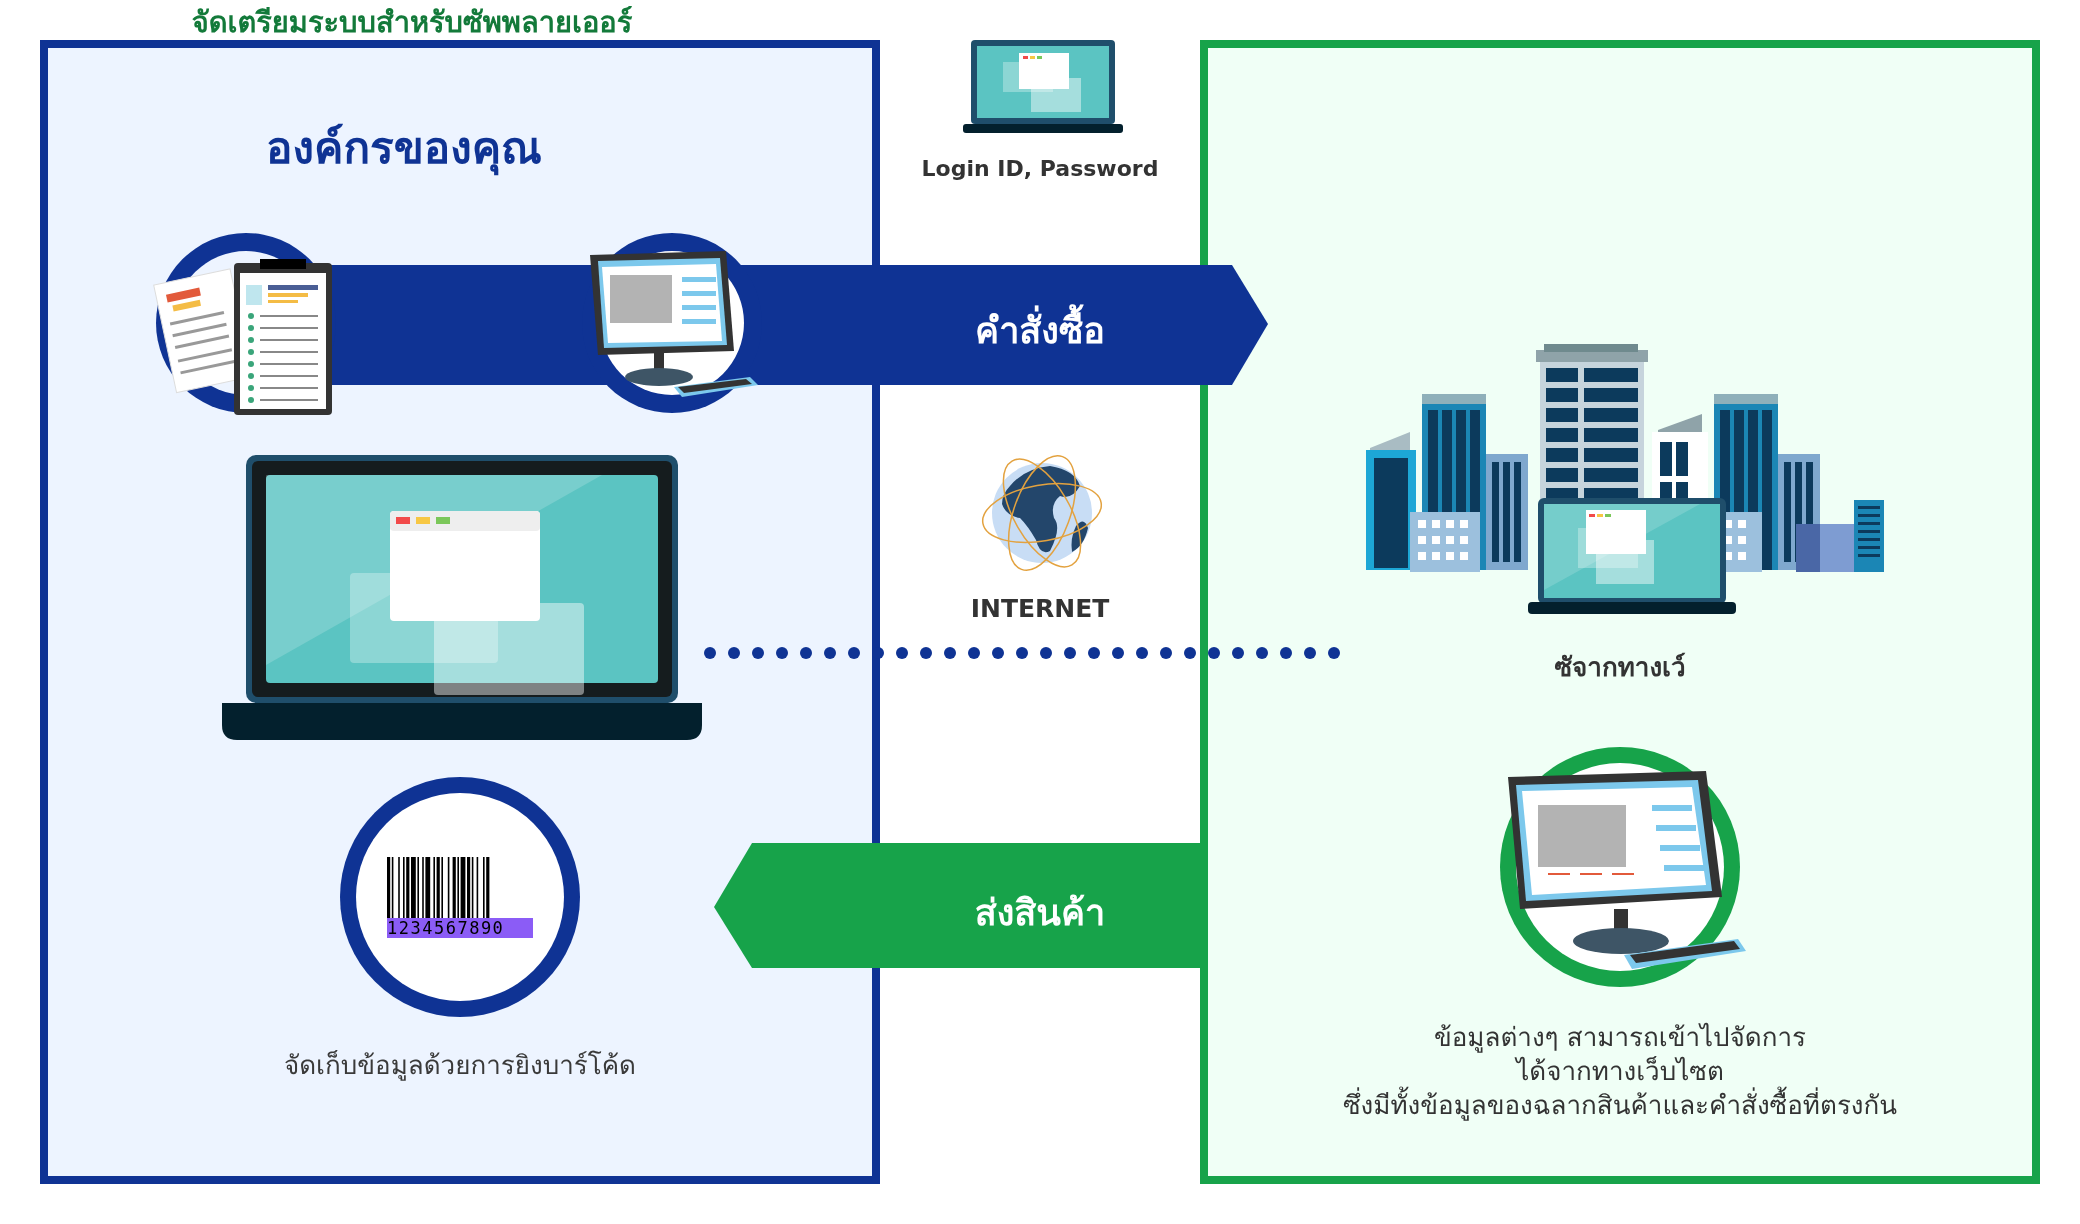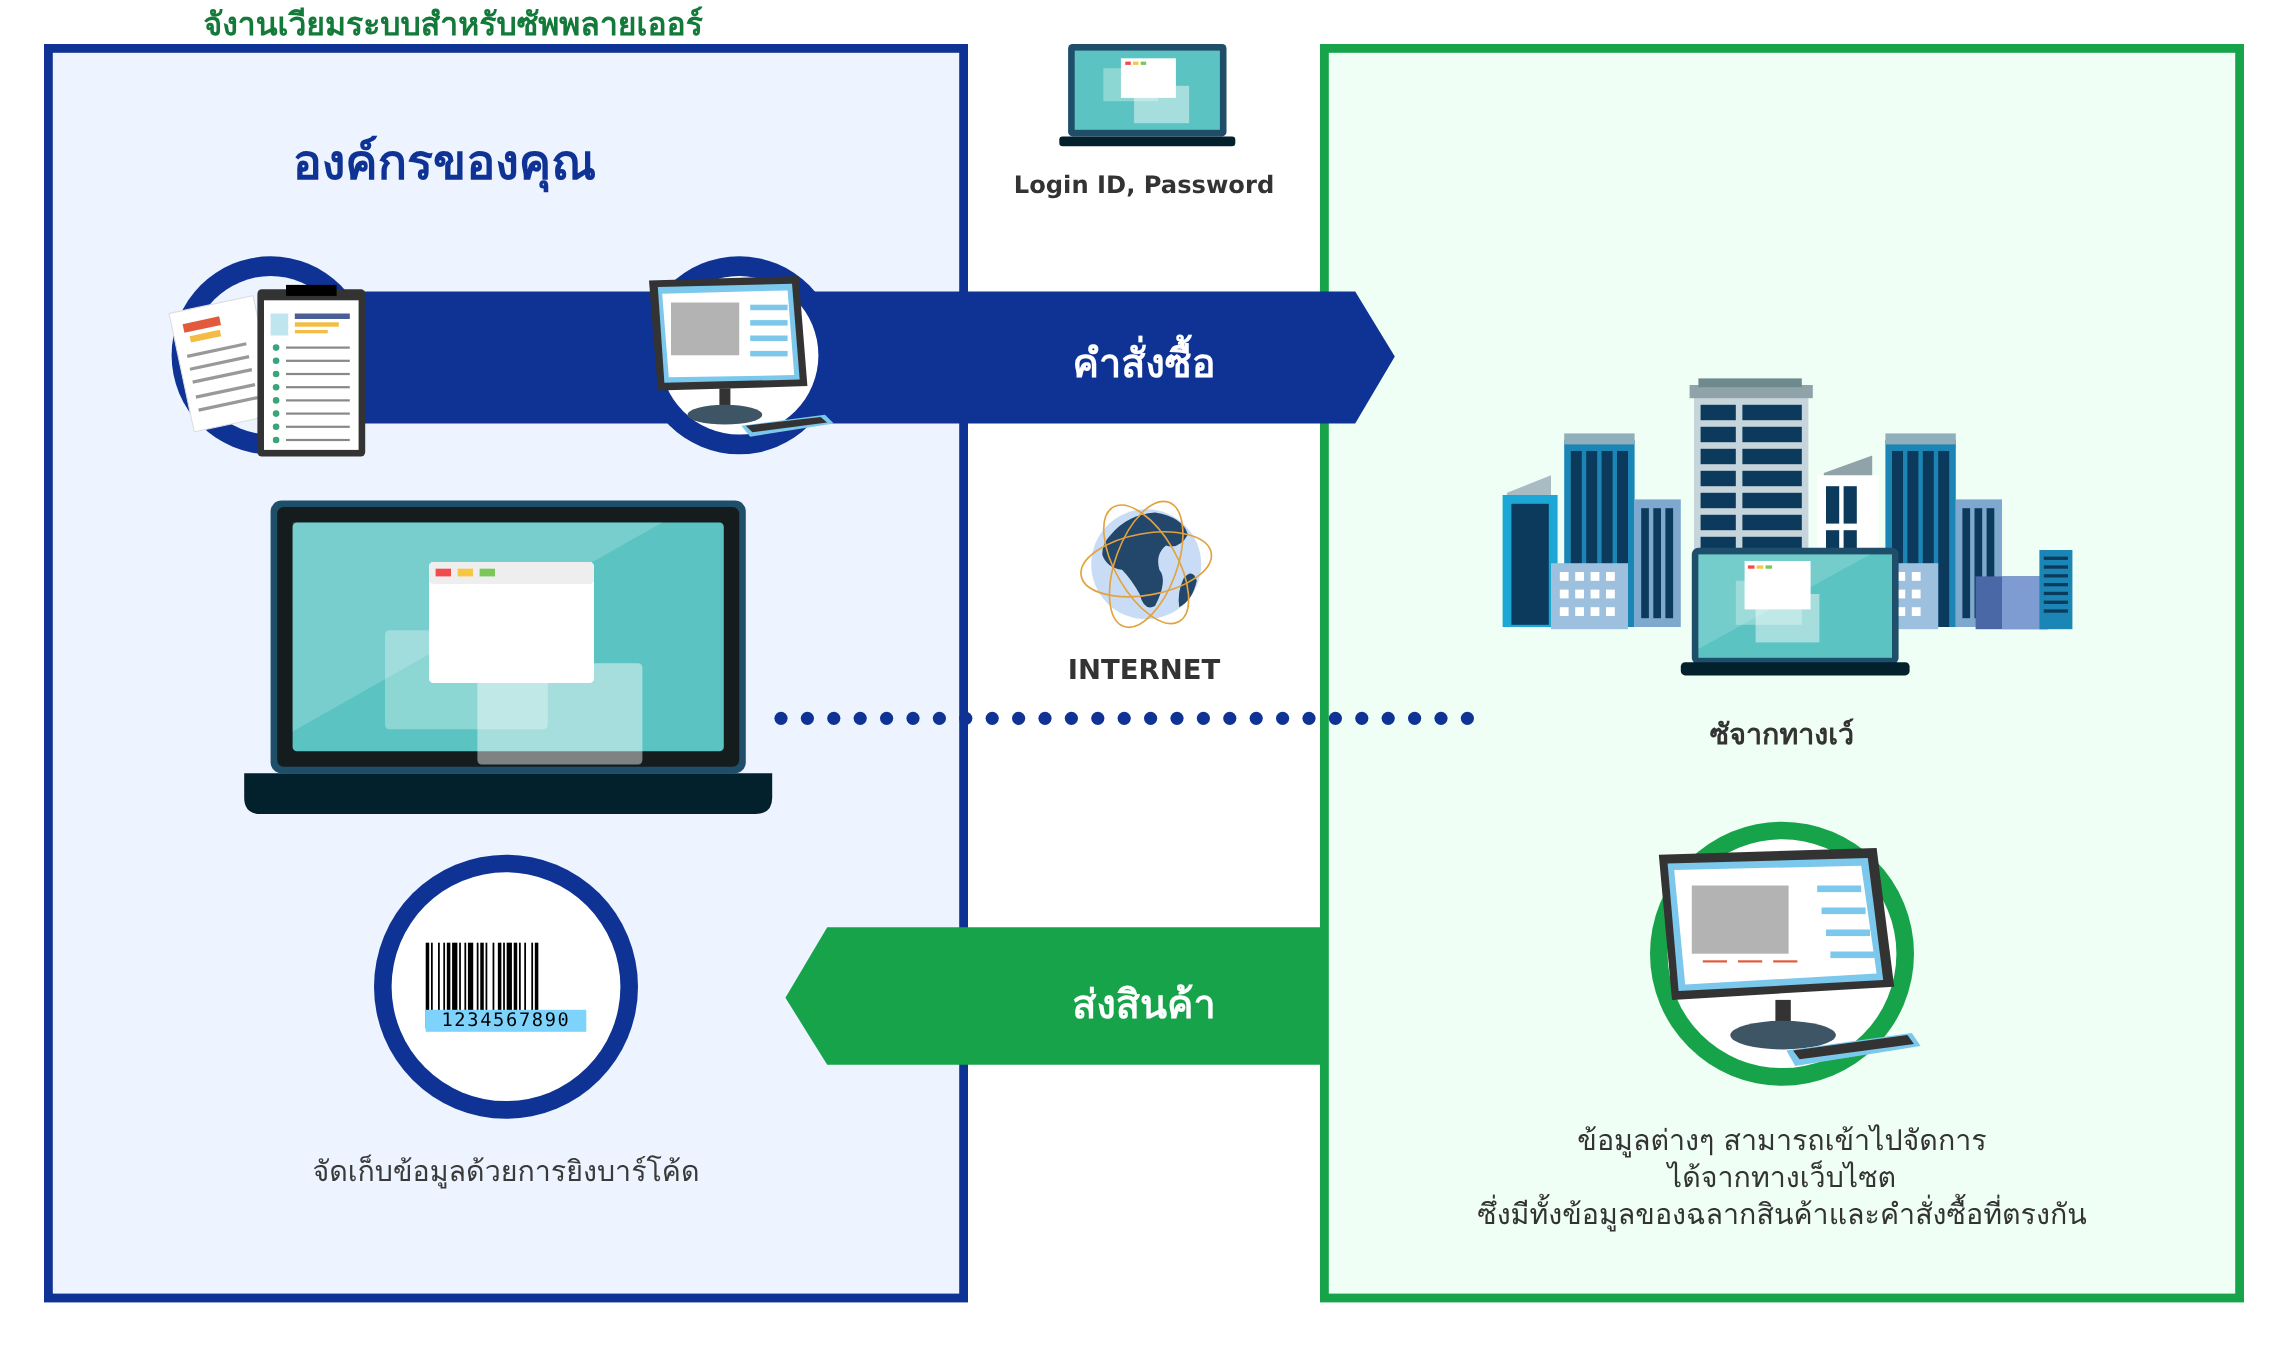--- a/index.html
+++ b/index.html
@@ -137,21 +137,21 @@
       <rect x="112.59999999999995" y="80" width="3.2" height="78"></rect>
       <rect x="117.39999999999995" y="80" width="1.6" height="78"></rect>
       <rect x="120.59999999999994" y="80" width="4.800000000000001" height="78"></rect>
       <rect x="126.99999999999993" y="80" width="3.2" height="78"></rect>
       <rect x="131.79999999999993" y="80" width="1.6" height="78"></rect>
       <rect x="136.5999999999999" y="80" width="1.6" height="78"></rect>
       <rect x="142.99999999999991" y="80" width="1.6" height="78"></rect>
       <rect x="146.1999999999999" y="80" width="3.2" height="78"></rect>
     </g>
 </svg>
-<div class="abs" style="left:387px;top:918px;width:146px;text-align:center;font-family:'DejaVu Sans Mono',monospace;font-size:17px;letter-spacing:1.5px;color:#000;background:#7dd3fc;">1234567890</div>
+<div class="abs" style="left:387px;top:918px;width:146px;font-family:'DejaVu Sans Mono',monospace;font-size:17px;letter-spacing:1.5px;color:#000;background:#8b5cf6;">1234567890</div>
 <div id="barcode-caption" class="caption">จัดเก็บข้อมูลด้วยการยิงบาร์โค้ด</div>
 
 <svg style="left:963px;top:40px;width:160px;height:96px;" viewBox="0 0 160 96">
   <rect x="8" y="0" width="144" height="84" rx="4" fill="#1F4E6B"></rect>
   <rect x="14" y="6" width="132" height="72" fill="#5BC4C2"></rect>
   <rect x="40" y="22" width="50" height="30" fill="#fff" opacity="0.3"></rect>
   <rect x="68" y="38" width="50" height="34" fill="#fff" opacity="0.45"></rect>
   <rect x="56" y="13" width="50" height="36" fill="#fff"></rect>
   <rect x="60" y="16" width="5" height="3" fill="#F24B4B"></rect>
   <rect x="67" y="16" width="5" height="3" fill="#F7C744"></rect>
@@ -194,21 +194,21 @@
     <div class="dot" style="left: 1184px; top: 647px;"></div>
     <div class="dot" style="left: 1208px; top: 647px;"></div>
     <div class="dot" style="left: 1232px; top: 647px;"></div>
     <div class="dot" style="left: 1256px; top: 647px;"></div>
     <div class="dot" style="left: 1280px; top: 647px;"></div>
     <div class="dot" style="left: 1304px; top: 647px;"></div>
     <div class="dot" style="left: 1328px; top: 647px;"></div>
   </div>
 
 <div id="supplier-desc">
-  <div>จังานเวียมระบบสำหรับซัพพลายเออร์</div>
+  <div>จัดเตรียมระบบสำหรับซัพพลายเออร์</div>
   <div>ซัพพลายเออร์สามารถเข้าใช้งานเว็บไซต์ผ่านอินเตอร์เน็ต</div>
   <div>ซัพพลายเออร์สามารถดาวน์โหลดข้อมูลฉลากสินค้า</div>
   <div>และคำสั่งซื้อได้จากทางเว็บไซต์</div>
 </div>
 
 <svg style="left:1360px;top:344px;width:530px;height:270px;" viewBox="0 0 530 270">
 
   <rect x="6" y="106" width="50" height="120" fill="#1DA7D6"></rect>
   <rect x="14" y="114" width="34" height="110" fill="#0C3A5C"></rect>
   <polygon points="10,104 50,88 50,106 10,106" fill="#A9BCC3"></polygon>

